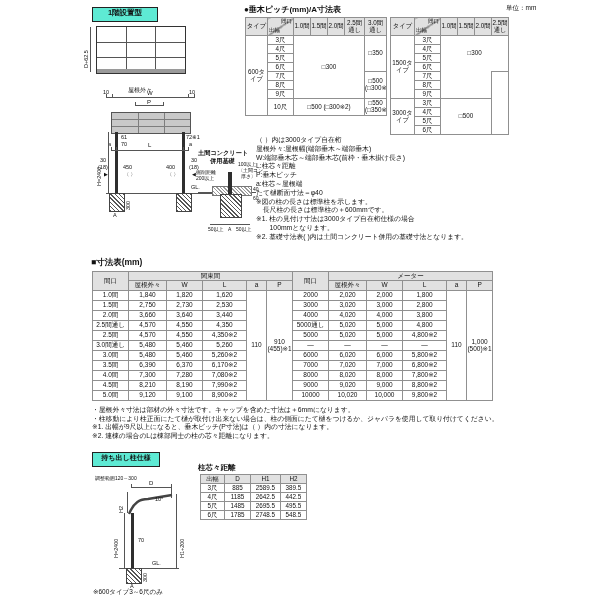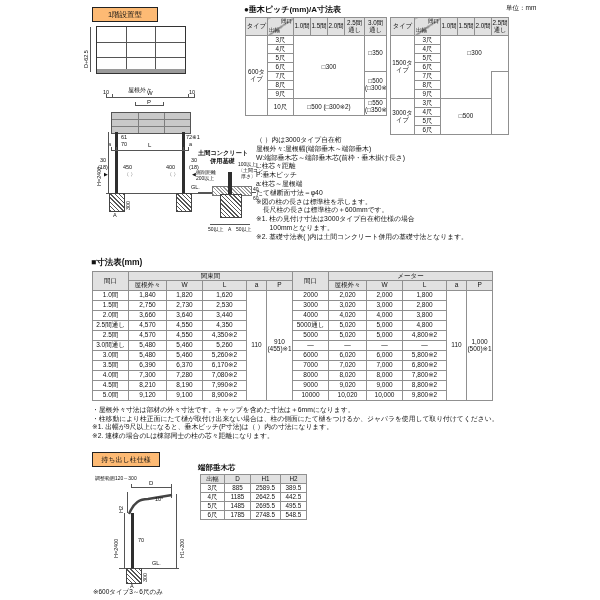--- a/index.html
+++ b/index.html
@@ -11,22 +11,22 @@
   .b{font-weight:bold}
   .rot{transform:rotate(-90deg);transform-origin:left top}
   .hl{position:absolute;height:0;border-top:1px solid #555}
   .vl{position:absolute;width:0;border-left:1px solid #555}
   .tick{position:absolute;width:1px;height:4px;background:#555}
   .post{position:absolute;background:#2e2e2e}
   .hatch{position:absolute;border:1px solid #444;
          background:repeating-linear-gradient(45deg,#555 0,#555 1px,#fff 1px,#fff 3px)}
   .hatchl{position:absolute;border:1px solid #777;
          background:repeating-linear-gradient(45deg,#999 0,#999 1px,#fff 1px,#fff 2.5px)}
-  .box-title{position:absolute;border:1.3px solid #222;background:#fdba74;font-weight:normal;
-         font-size:7.5px;display:flex;align-items:center;justify-content:center}
+  .box-title{position:absolute;border:1.3px solid #222;background:#5eead4;font-weight:bold;
+         font-size:7.5px;display:flex;justify-content:center}
   .band{position:absolute;background:#c9c9c9;border:1px solid #555}
   .bandline{position:absolute;background:#7e7e7e}
   table.tt{position:absolute;border-collapse:collapse;table-layout:fixed;background:#fff;border:1.5px solid #3a3a3a}
   .tt td{border:0.8px solid #909090;font-size:6.3px;text-align:center;vertical-align:middle;
          padding:0;line-height:1.05;overflow:hidden;color:#111}
   .tt .hd{background:#e1e1e1}
   .ft tr{height:9px}
   .dim td{font-size:6.5px}
   .dim tr{height:10px}
   .st tr{height:9px}
@@ -459,21 +459,21 @@
     <div class="vl" style="left:81px;top:24px;height:74px"></div>
     <div class="lbl s55 rot" style="left:85px;top:88px">H1+200</div>
     <div class="lbl s55" style="left:57px;top:91px">GL.</div>
     <div class="hl" style="left:24px;top:98px;width:60px"></div>
     <div class="hatch" style="left:31px;top:98px;width:14px;height:14px"></div>
     <div class="lbl s55" style="left:35px;top:114px">A</div>
     <div class="lbl s55 rot" style="left:48px;top:112px">300</div>
   </div>
   <div class="lbl s65" style="left:93px;top:589px">※600タイプ3～6尺のみ</div>
 
-  <div class="lbl b" style="left:198px;top:464px;font-size:7.5px">端部垂木芯</div>
+  <div class="lbl b" style="left:198px;top:464px;font-size:7.5px">柱芯々距離</div>
   <table class="tt st" style="left:200px;top:474px;width:106px">
     <colgroup>
         <col style="width:24px">
         <col style="width:26px">
         <col style="width:30px">
         <col style="width:26px">
       </colgroup>
     <tbody>
         <tr>
       <td class="hd">出幅</td>

